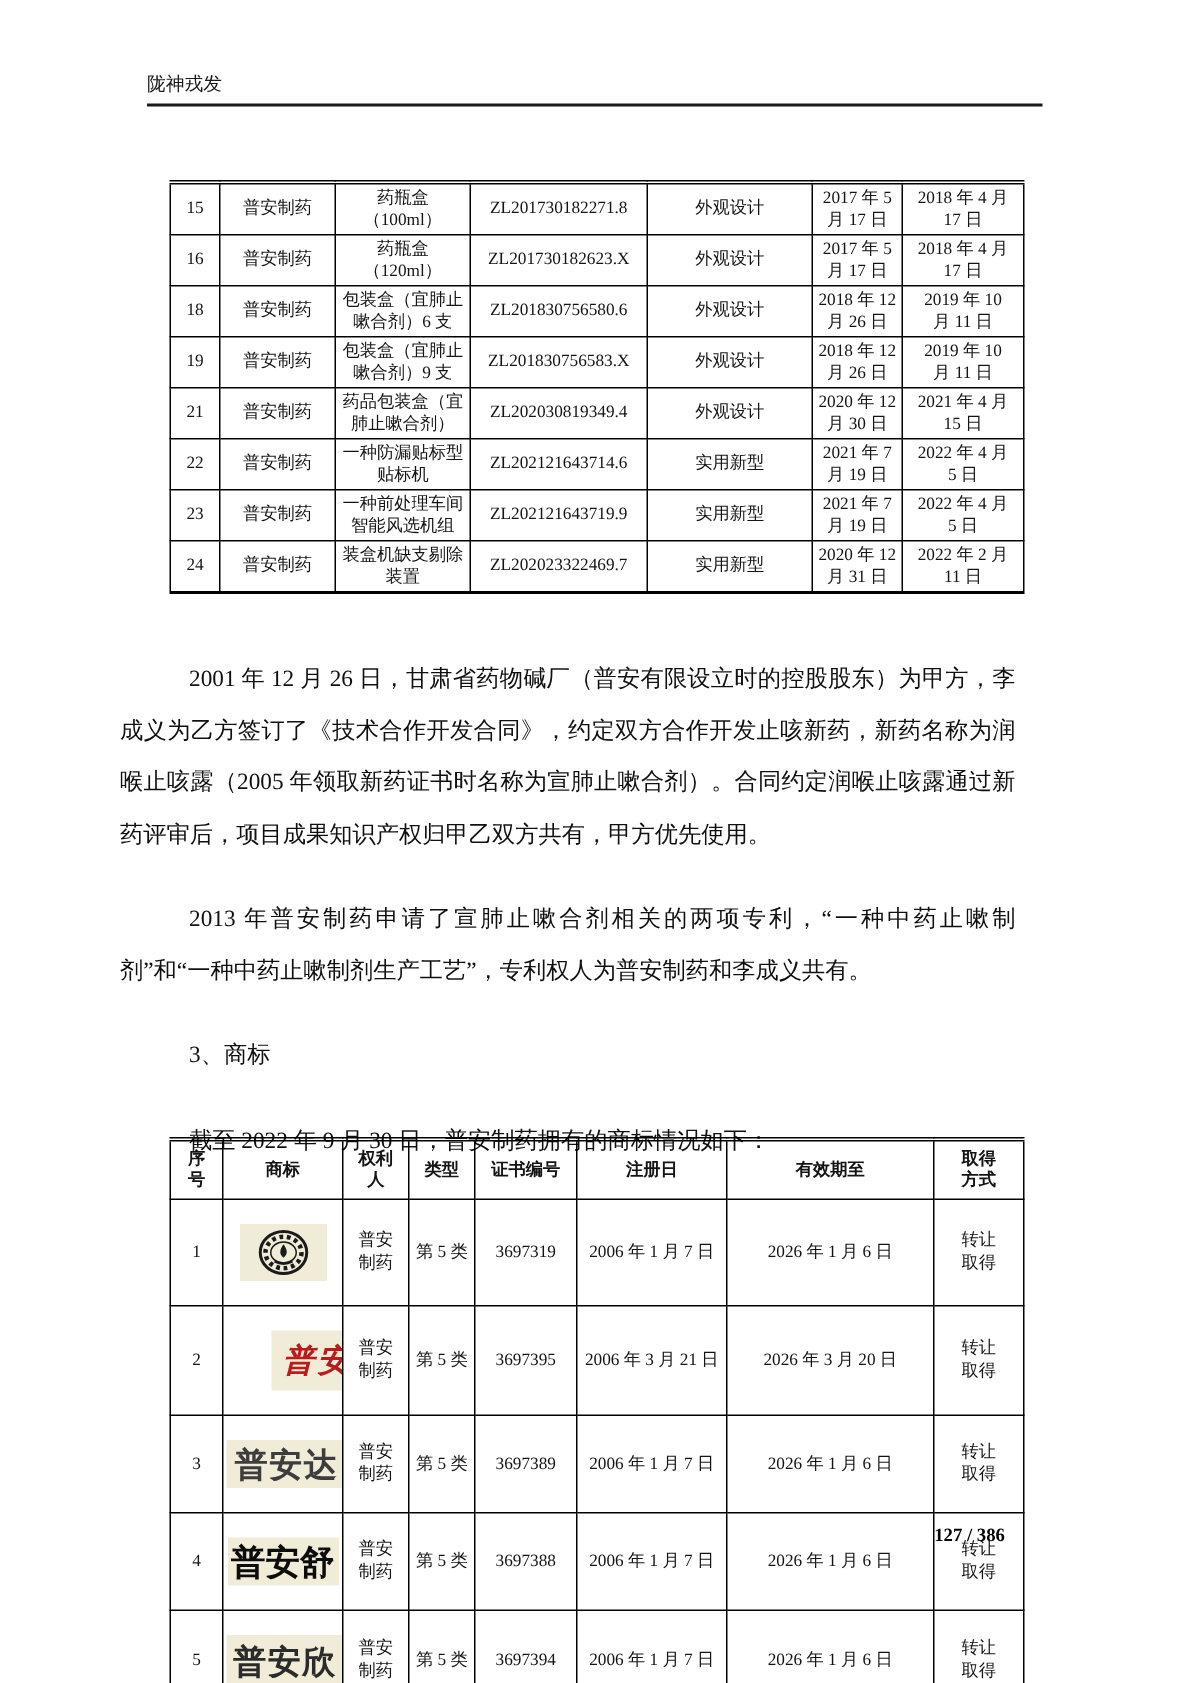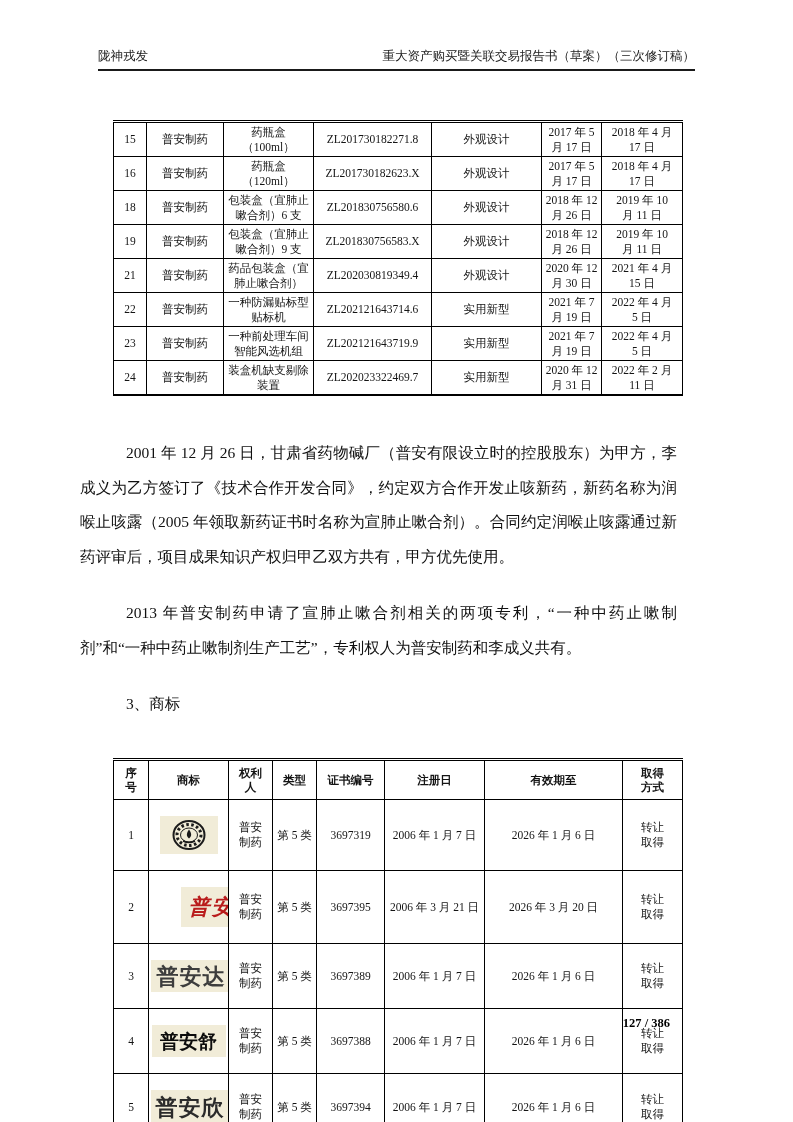--- a/index.html
+++ b/index.html
@@ -62,40 +62,39 @@
     font-style:italic;font-weight:700;font-size:21px;
     font-family:"Liberation Serif","DejaVu Serif",serif;color:#b91c1c;letter-spacing:2px;margin-left:30px;
   }
   .mark-boldsans{
     width:80px;height:32px;
     font-weight:700;font-size:22px;
     font-family:"Liberation Sans","DejaVu Sans",sans-serif;color:#3d3d3d;letter-spacing:1px;
   }
   .mark-heavy{
     width:74px;height:32px;
-    font-weight:900;font-size:19px;
+    font-weight:900;font-size:23px;
     font-family:"Liberation Sans","DejaVu Sans",sans-serif;color:#0c0c0c;
   }
   .mark-medium{
     width:78px;height:34px;
     font-weight:600;font-size:22px;
     font-family:"Liberation Sans","DejaVu Sans",sans-serif;color:#2b2b2b;letter-spacing:1px;
   }
   
   .pg-footer{
     position:absolute;top:1016px;right:123px;
     font-size:12.5px;font-weight:bold;color:#000;
   }
 </style>
 </head>
 <body>
 
 <div class="pg-header">
   <span>陇神戎发</span>
-  <span>重大资产购买暨关联交易报告书（草案）（三次修订稿）</span>
 </div>
 
 <table class="doc patent">
   <colgroup>
     <col style="width:33px">
       <col style="width:77px">
       <col style="width:90px">
       <col style="width:118px">
     <col style="width:110px">
       <col style="width:60px">
@@ -198,20 +197,21 @@
       <td>2022 年 2 月
 11 日</td>
     </tr>
   </tbody>
 </table>
 
 <div class="content">
   <p class="ind">2001 年 12 月 26 日，甘肃省药物碱厂（普安有限设立时的控股股东）为甲方，李成义为乙方签订了《技术合作开发合同》，约定双方合作开发止咳新药，新药名称为润喉止咳露（2005 年领取新药证书时名称为宣肺止嗽合剂）。合同约定润喉止咳露通过新药评审后，项目成果知识产权归甲乙双方共有，甲方优先使用。</p>
   <p class="ind sp">2013 年普安制药申请了宣肺止嗽合剂相关的两项专利，“一种中药止嗽制剂”和“一种中药止嗽制剂生产工艺”，专利权人为普安制药和李成义共有。</p>
   <p class="ind sp">3、商标</p>
+  <p class="ind sp">截至 2022 年 9 月 30 日，普安制药拥有的商标情况如下：</p>
 </div>
 
 <table class="doc tm">
   <colgroup>
     <col style="width:35px">
       <col style="width:80px">
       <col style="width:44px">
       <col style="width:44px">
     <col style="width:68px">
       <col style="width:100px">

